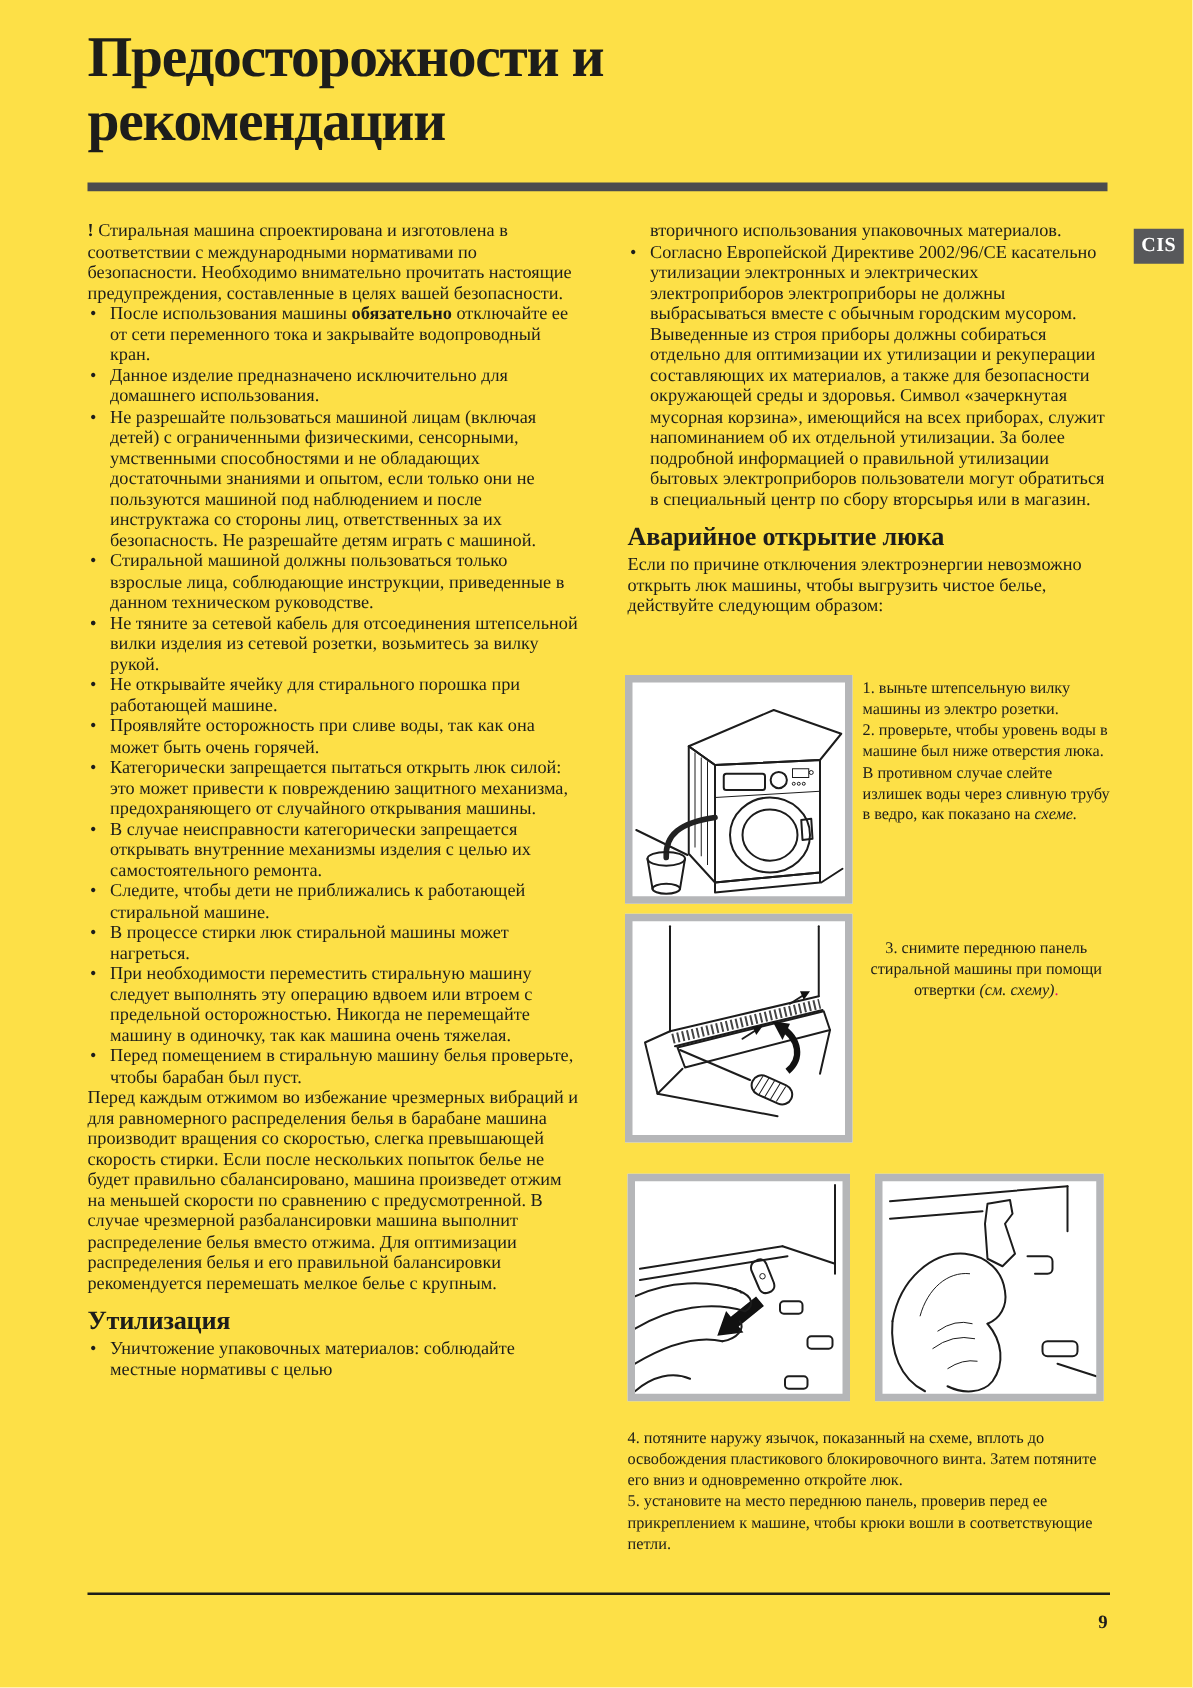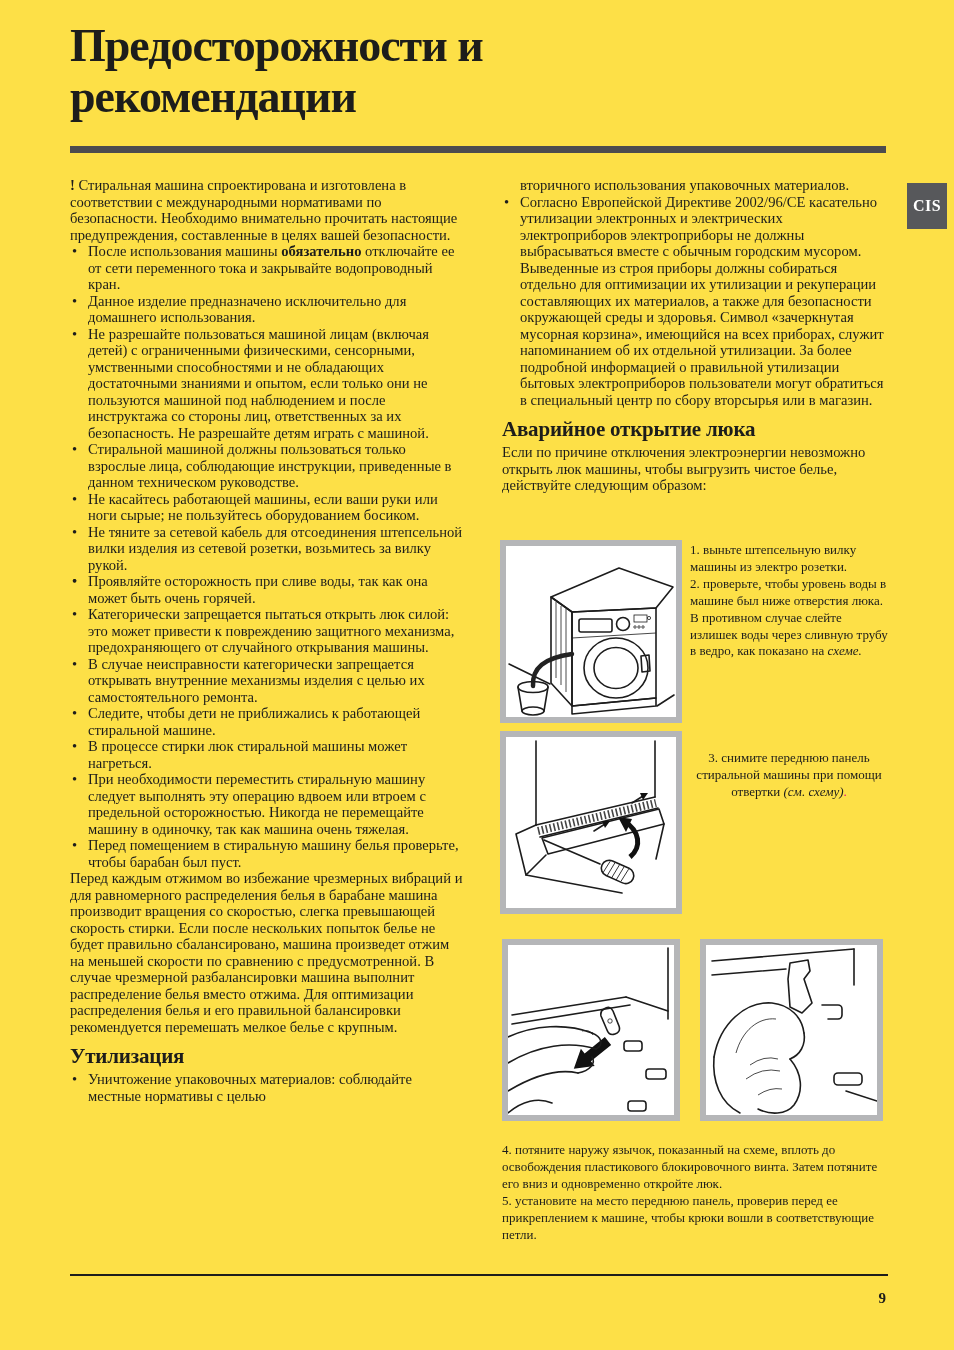--- a/index.html
+++ b/index.html
@@ -1,21 +1,21 @@
 <!DOCTYPE html>
 <html><head>
 <meta charset="utf-8">
 <style>
   html,body{margin:0;padding:0;background:#fff;}
   .page{position:relative;width:954px;height:1350px;background:#fde047;overflow:hidden;
         font-family:Liberation Serif, serif;color:#1d1d1b;}
   .title{position:absolute;left:70px;top:20px;margin:0;font-size:46px;line-height:51px;
          font-weight:bold;letter-spacing:-1px;color:#1d1d1b;}
   .title-rule{position:absolute;left:70px;top:146px;width:816px;height:7px;background:#4c4c4e;}
-  .badge{position:absolute;left:907px;top:183px;width:40px;height:46px;background:#57585b;
+  .badge{position:absolute;left:907px;top:183px;width:40px;height:28px;background:#57585b;
          color:#fff;font-weight:bold;font-size:16px;display:flex;align-items:center;
          justify-content:center;letter-spacing:.5px;}
   .col{position:absolute;font-size:14.6px;line-height:16.5px;}
   .col-left{left:70px;top:177px;width:394px;}
   .col-right{left:502px;top:177px;width:386px;}
   .col p{margin:0;}
   h2{font-size:21px;line-height:24px;margin:9px 0 3px;letter-spacing:-.2px;color:#1d1d1b;}
   .subhead{font-weight:bold;margin-top:13px;}
   .bullet{position:relative;padding-left:18px;}
   .bullet .marker{position:absolute;left:2px;top:0;}
@@ -48,23 +48,23 @@
     <p><b>!</b><span> Стиральная машина спроектирована и изготовлена в соответствии с международными нормативами по безопасности. Необходимо внимательно прочитать настоящие предупреждения, составленные в целях вашей безопасности.</span></p>
 
 
     <div class="bullet">
       <span class="marker">•</span>
       <span>После использования машины </span><b>обязательно</b><span> отключайте ее от сети переменного тока и закрывайте водопроводный кран.</span>
     </div>
     <div class="bullet"><span class="marker">•</span><span>Данное изделие предназначено исключительно для домашнего использования.</span></div>
     <div class="bullet"><span class="marker">•</span><span>Не разрешайте пользоваться машиной лицам (включая детей) с ограниченными физическими, сенсорными, умственными способностями и не обладающих достаточными знаниями и опытом, если только они не пользуются машиной под наблюдением и после инструктажа со стороны лиц, ответственных за их безопасность. Не разрешайте детям играть с машиной.</span></div>
     <div class="bullet"><span class="marker">•</span><span>Стиральной машиной должны пользоваться только взрослые лица, соблюдающие инструкции, приведенные в данном техническом руководстве.</span></div>
-    <div class="bullet"><span class="marker">•</span><span>Не касайтесь работающей машины, если ваши руки или ноги сырые; не пользуйтесь оборудованием босиком.</span></div>
+    <div class="bullet"><span class="marker">•</span></div>
     <div class="bullet"><span class="marker">•</span><span>Не тяните за сетевой кабель для отсоединения штепсельной вилки изделия из сетевой розетки, возьмитесь за вилку рукой.</span></div>
-    <div class="bullet"><span class="marker">•</span></div>
+    <div class="bullet"><span class="marker">•</span><span>Не открывайте ячейку для стирального порошка при работающей машине.</span></div>
     <div class="bullet"><span class="marker">•</span><span>Проявляйте осторожность при сливе воды, так как она может быть очень горячей.</span></div>
     <div class="bullet"><span class="marker">•</span><span>Категорически запрещается пытаться открыть люк силой: это может привести к повреждению защитного механизма, предохраняющего от случайного открывания машины.</span></div>
     <div class="bullet"><span class="marker">•</span><span>В случае неисправности категорически запрещается открывать внутренние механизмы изделия с целью их самостоятельного ремонта.</span></div>
     <div class="bullet"><span class="marker">•</span><span>Следите, чтобы дети не приближались к работающей стиральной машине.</span></div>
     <div class="bullet"><span class="marker">•</span><span>В процессе стирки люк стиральной машины может нагреться.</span></div>
     <div class="bullet"><span class="marker">•</span><span>При необходимости переместить стиральную машину следует выполнять эту операцию вдвоем или втроем с предельной осторожностью. Никогда не перемещайте машину в одиночку, так как машина очень тяжелая.</span></div>
     <div class="bullet"><span class="marker">•</span><span>Перед помещением в стиральную машину белья проверьте, чтобы барабан был пуст.</span></div>
 
     <p>Перед каждым отжимом во избежание чрезмерных вибраций и для равномерного распределения белья в барабане машина производит вращения со скоростью, слегка превышающей скорость стирки. Если после нескольких попыток белье не будет правильно сбалансировано, машина произведет отжим на меньшей скорости по сравнению с предусмотренной. В случае чрезмерной разбалансировки машина выполнит распределение белья вместо отжима. Для оптимизации распределения белья и его правильной балансировки рекомендуется перемешать мелкое белье с крупным.</p>
 

